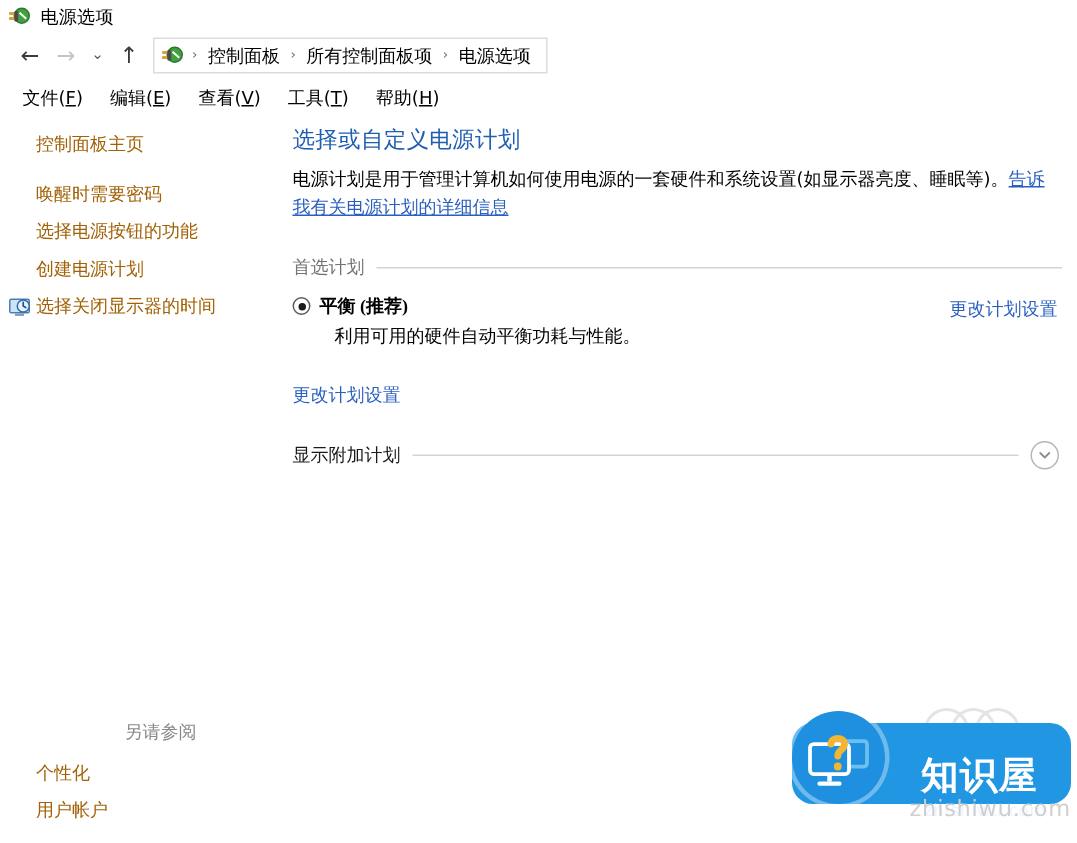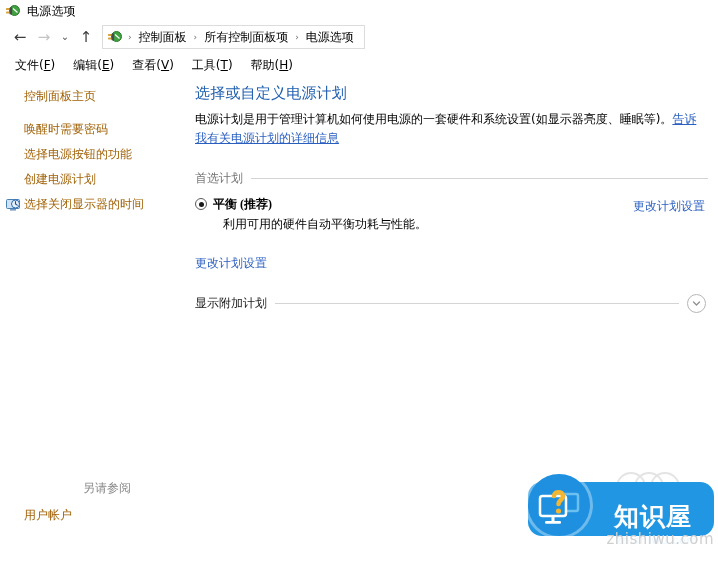--- a/index.html
+++ b/index.html
@@ -415,20 +415,23 @@
           <path d="M10.5 4.6 L10.5 7 L12.2 8.1" stroke="#1d4f80" stroke-width="1.1" fill="none" stroke-linecap="round"></path>
         </svg>
       </span>
       <span>选择关闭显示器的时间</span>
     </div>
 
 
     <div class="see-also">
       <div class="see-also-title">另请参阅</div>
       <div class="side-link">
+        <span>个性化</span>
+      </div>
+      <div class="side-link">
         <span>用户帐户</span>
       </div>
     </div>
   </div>
 
   <div class="main">
     <h1 class="page-title">选择或自定义电源计划</h1>
 
     <div class="desc">
       <span>电源计划是用于管理计算机如何使用电源的一套硬件和系统设置(如显示器亮度、睡眠等)。</span><a href="#">告诉我有关电源计划的详细信息</a>

